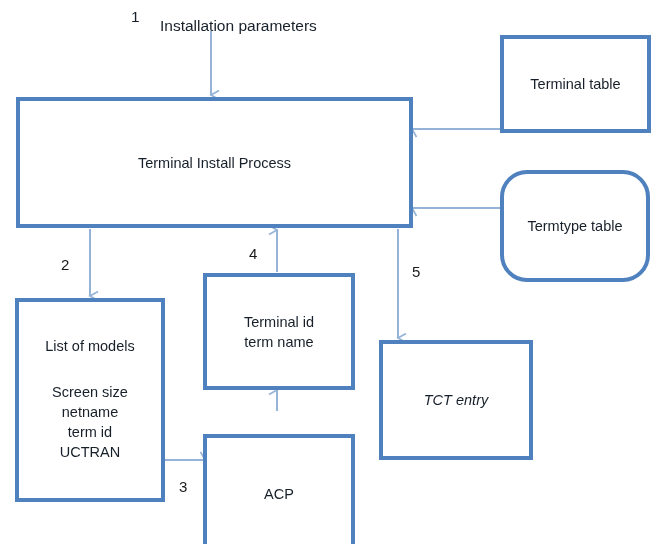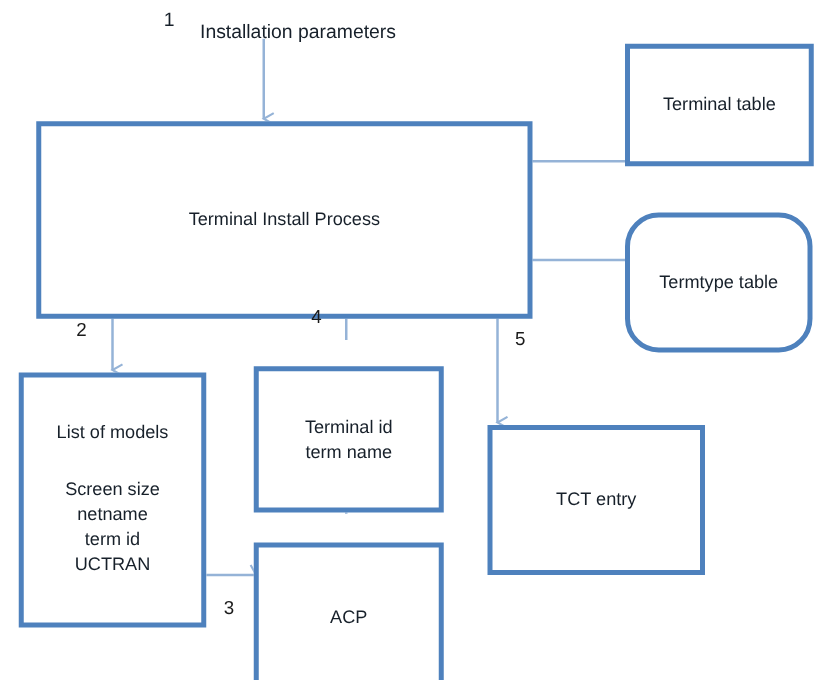--- a/index.html
+++ b/index.html
@@ -52,27 +52,27 @@
     white-space: nowrap;
   }
   .caption {
     position: absolute;
     font-size: 15.5px;
     color: #17202a;
     white-space: nowrap;
     z-index: 4;
   }
   
-  #node-terminal-install-process { left: 29px;  top: 97px;  width: 397px; height: 158px; text-align: center; }
+  #node-terminal-install-process { left: 16px;  top: 97px;  width: 397px; height: 131px; text-align: center; }
   #node-terminal-table           { left: 500px; top: 35px;  width: 151px; height: 98px; }
   #node-termtype-table           { left: 500px; top: 170px; width: 150px; height: 112px; border-radius: 27px; }
   #node-list-of-models           { left: 15px;  top: 298px; width: 150px; height: 204px; }
-  #node-terminal-id-model-name   { left: 203px; top: 273px; width: 152px; height: 117px; margin-top: 20px; }
+  #node-terminal-id-model-name   { left: 203px; top: 273px; width: 152px; height: 117px; }
   #node-acp                      { left: 203px; top: 434px; width: 152px; height: 120px; }
-  #node-tct-entry                { left: 390px; top: 340px; width: 174px; height: 120px; }
+  #node-tct-entry                { left: 379px; top: 340px; width: 154px; height: 120px; font-style: italic; }
 
   #list-of-models-inner {
     position: absolute;
     left: 0;
     right: 0;
     top: 34px;
   }
   #list-of-models-inner .group-gap { height: 26px; }
 </style>
 </head>

